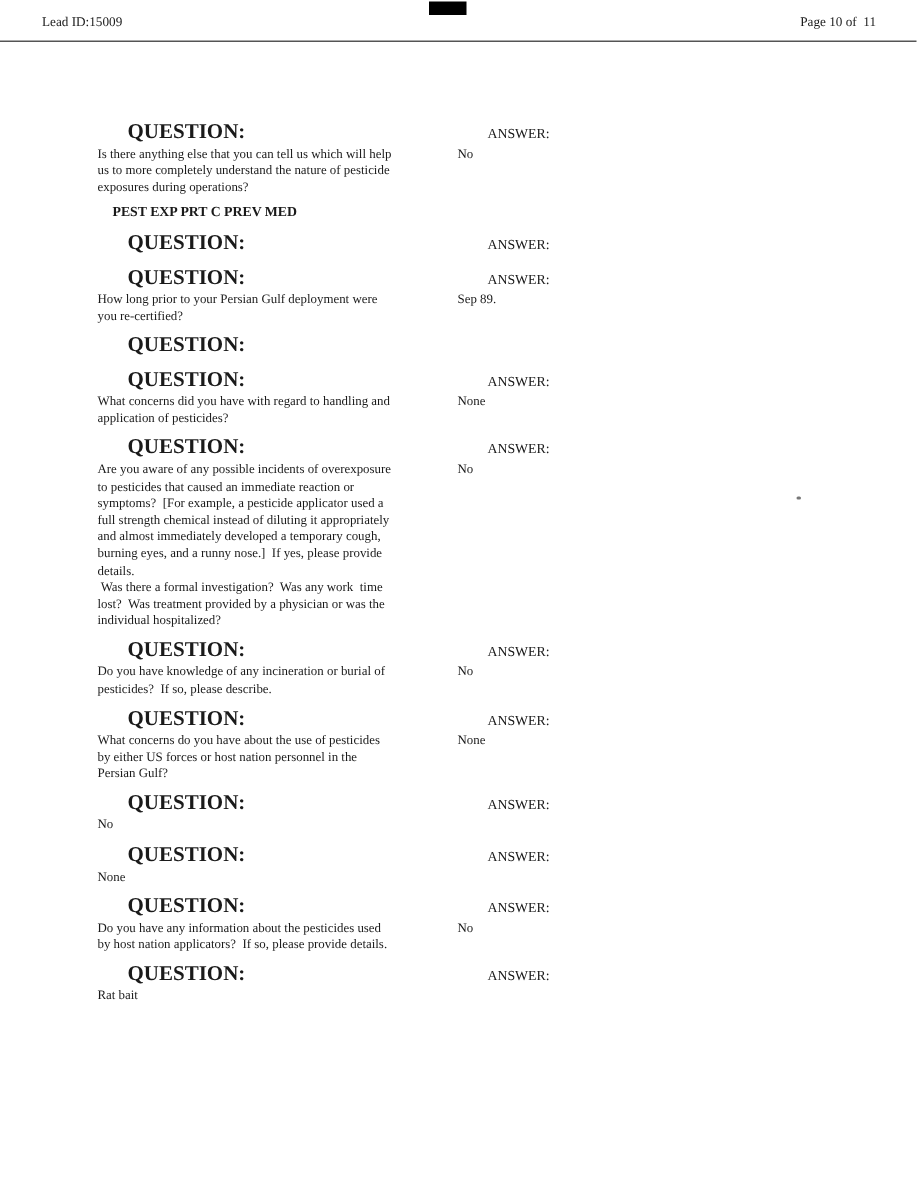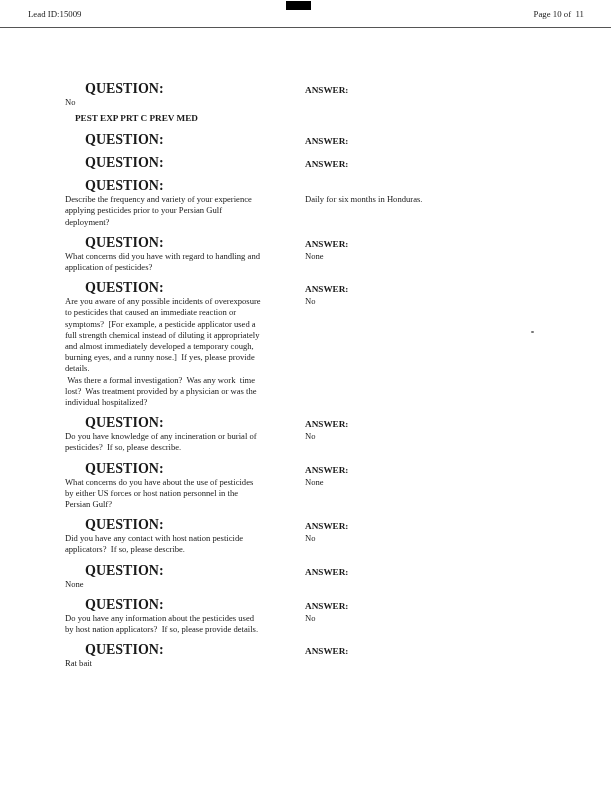--- a/index.html
+++ b/index.html
@@ -30,21 +30,21 @@
     border-top: 1px solid #555;
   }
   .content {
     position: absolute; top: 74px; left: 65px; right: 16px;
   }
   .row { display: grid; grid-template-columns: 240px auto; }
   .lbl-row { margin-top: 5px; }
   .qlabel {
     padding-left: 20px; font-weight: bold; font-size: 14px; line-height: 12px;
   }
-  .alabel { font-weight: bold; font-size: 9.2px; line-height: 12px; }
+  .alabel { font-weight: normal; font-size: 9.2px; line-height: 12px; margin-left: 20px; }
   .qtext {
     font-size: 8.6px; line-height: 11.2px;
     white-space: pre-wrap;
   }
   .atext {
     font-size: 8.6px; line-height: 11.2px;
     white-space: pre-wrap;
   }
   .section-heading {
     font-weight: bold; font-size: 9.2px; line-height: 13px;
@@ -66,50 +66,52 @@
 
   <div class="rule"></div>
 
   <div class="content" id="qa-container">
   <div class="qa-block">
     <div class="row lbl-row">
       <div><span class="qlabel">QUESTION:</span></div>
       <div><span class="alabel">ANSWER:</span></div>
     </div>
     <div class="row">
+      <div class="qtext">Is there anything else that you can tell us which will help
+us to more completely understand the nature of pesticide
+exposures during operations?</div>
       <div class="atext">No</div>
     </div>
   </div>
 
   <div class="section-heading">PEST EXP PRT C PREV MED</div>
 
   <div class="qa-block">
     <div class="row lbl-row">
       <div><span class="qlabel">QUESTION:</span></div>
       <div><span class="alabel">ANSWER:</span></div>
     </div>
   </div>
 
   <div class="qa-block">
     <div class="row lbl-row">
       <div><span class="qlabel">QUESTION:</span></div>
       <div><span class="alabel">ANSWER:</span></div>
     </div>
+    <div class="row">
+      <div class="qtext">How long prior to your Persian Gulf deployment were
+you re-certified?</div>
+      <div class="atext">Sep 89.</div>
+    </div>
   </div>
 
   <div class="qa-block">
     <div class="row lbl-row">
       <div><span class="qlabel">QUESTION:</span></div>
       <div><span class="alabel"></span></div>
-    </div>
-    <div class="row">
-      <div class="qtext">Describe the frequency and variety of your experience
-applying pesticides prior to your Persian Gulf
-deployment?</div>
-      <div class="atext">Daily for six months in Honduras.</div>
     </div>
   </div>
 
   <div class="qa-block">
     <div class="row lbl-row">
       <div><span class="qlabel">QUESTION:</span></div>
       <div><span class="alabel">ANSWER:</span></div>
     </div>
     <div class="row">
       <div class="qtext">What concerns did you have with regard to handling and
@@ -162,22 +164,20 @@
       <div class="atext">None</div>
     </div>
   </div>
 
   <div class="qa-block">
     <div class="row lbl-row">
       <div><span class="qlabel">QUESTION:</span></div>
       <div><span class="alabel">ANSWER:</span></div>
     </div>
     <div class="row">
-      <div class="qtext">Did you have any contact with host nation pesticide
-applicators?  If so, please describe.</div>
       <div class="atext">No</div>
     </div>
   </div>
 
   <div class="qa-block">
     <div class="row lbl-row">
       <div><span class="qlabel">QUESTION:</span></div>
       <div><span class="alabel">ANSWER:</span></div>
     </div>
     <div class="row">

